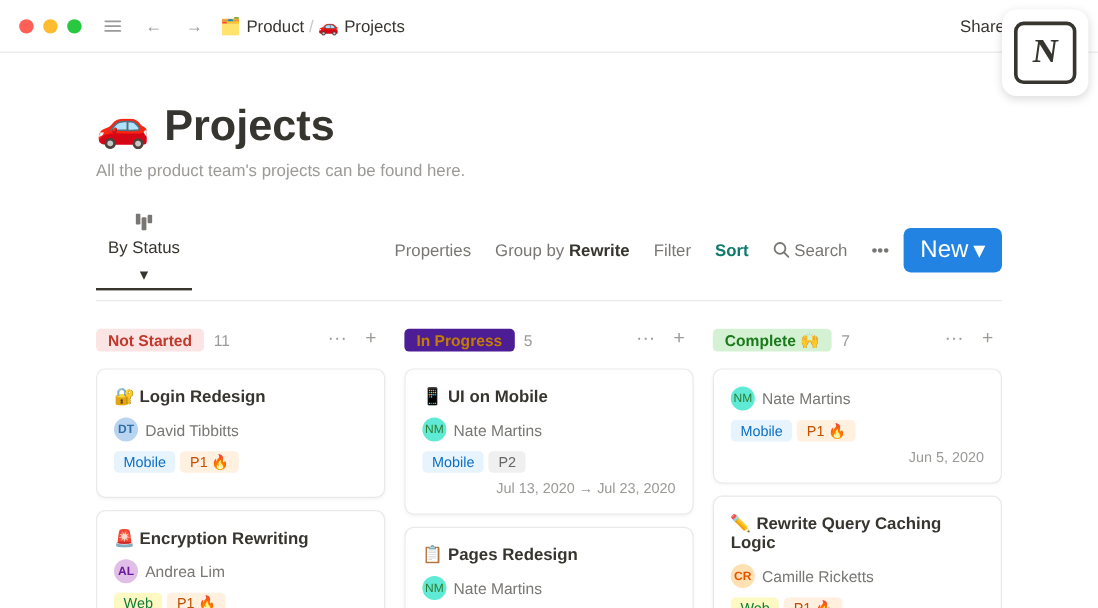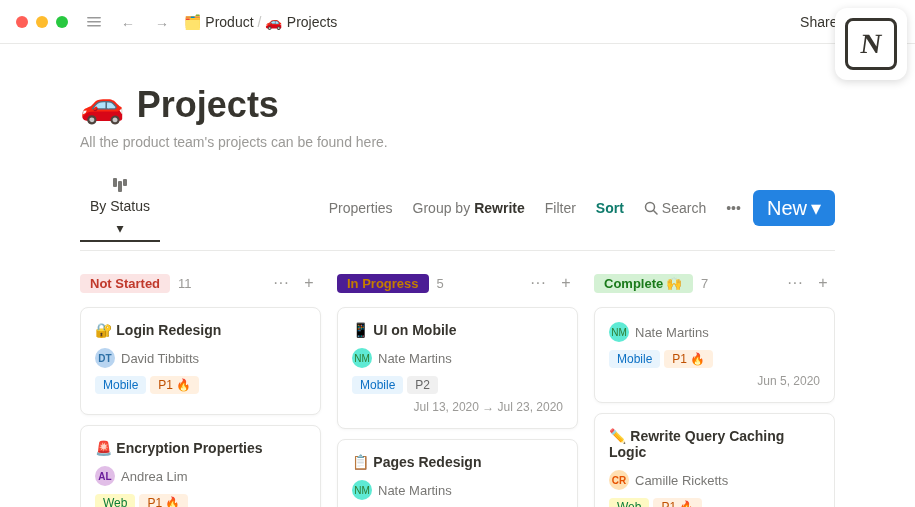--- a/index.html
+++ b/index.html
@@ -360,21 +360,21 @@
           <div class="card-assignee">
             <div class="avatar avatar-dt">DT</div>
             <span>David Tibbitts</span>
           </div>
           <div class="card-tags">
             <span class="tag tag-mobile">Mobile</span>
             <span class="tag tag-p1">P1 🔥</span>
           </div>
         </div>
         <div class="card">
-          <div class="card-title">🚨 Encryption Properties</div>
+          <div class="card-title">🚨 Encryption Rewriting</div>
           <div class="card-assignee">
             <div class="avatar avatar-al">AL</div>
             <span>Andrea Lim</span>
           </div>
           <div class="card-tags">
             <span class="tag tag-web">Web</span>
             <span class="tag tag-p1">P1 🔥</span>
           </div>
         </div>
       </div>

